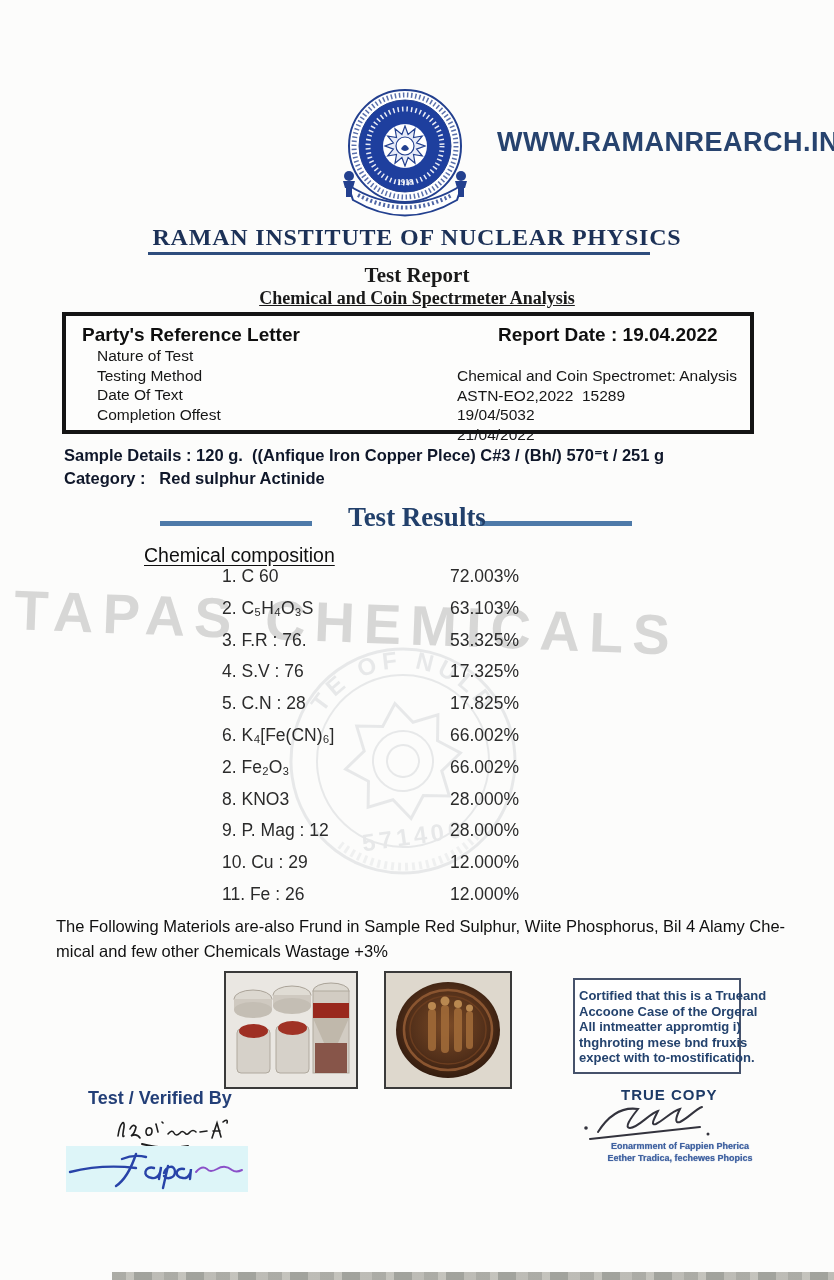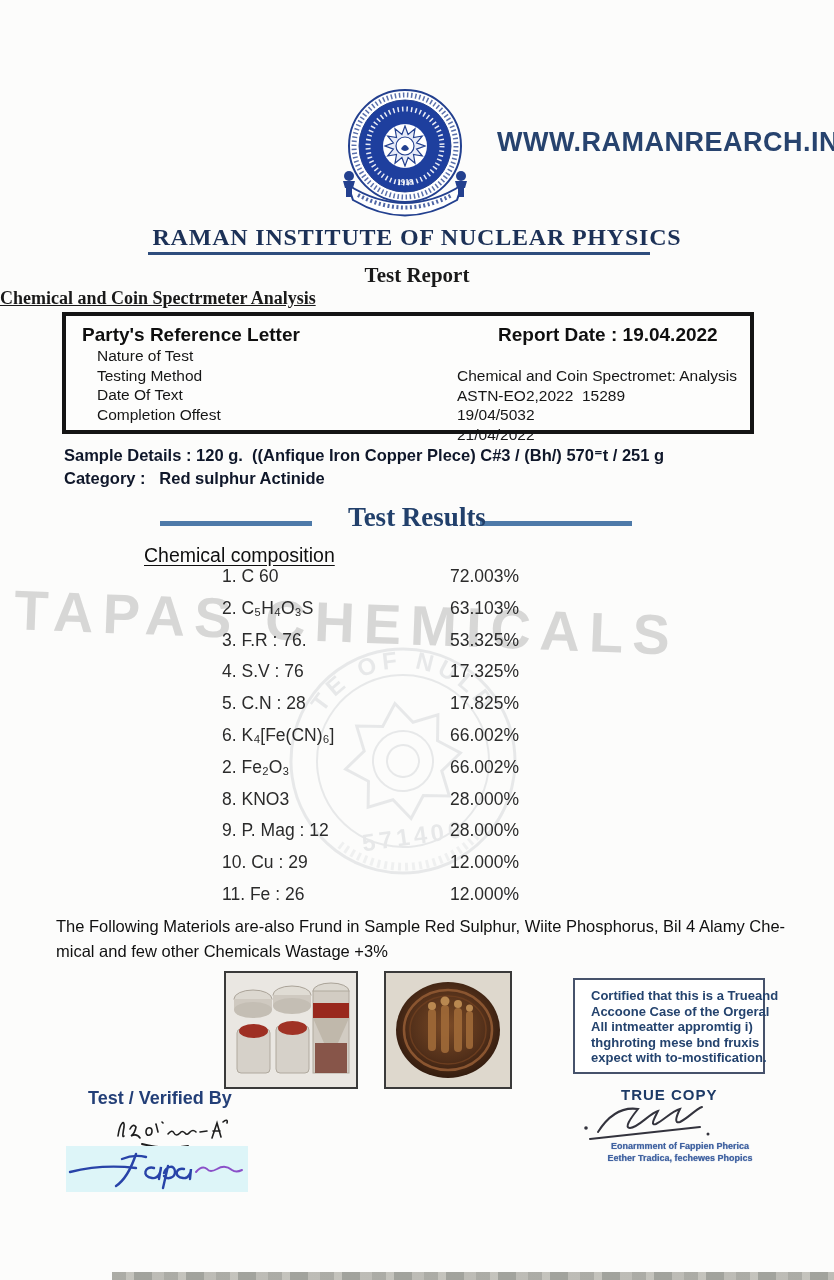--- a/index.html
+++ b/index.html
@@ -28,21 +28,21 @@
     font-family:"Liberation Serif","DejaVu Serif",serif;
     font-size:24px; font-weight:700; color:#1c3157; letter-spacing:0.8px;
   }
   .institute-rule { position:absolute; left:148px; top:252px; width:502px; height:3px; background:#2e4d7d; }
   .test-report {
     position:absolute; left:0; top:263px; width:100%; text-align:center;
     font-family:"Liberation Serif","DejaVu Serif",serif;
     font-size:21px; font-weight:700; color:#191919;
   }
   .subtitle {
-    position:absolute; left:0; top:288px; width:100%; text-align:left;
+    position:absolute; left:0; top:288px; width:100%; text-align:center;
     font-family:"Liberation Serif","DejaVu Serif",serif;
     font-size:18px; font-weight:700; color:#191919; text-decoration:underline;
   }
   
   .report-box {
     position:absolute; left:62px; top:312px; width:684px; height:114px;
     border:4px solid #141414; background:#fdfdfc;
   }
   .rb-head-left { position:absolute; left:16px; top:8px; font-size:19px; font-weight:700; color:#0f0f0f; }
   .rb-head-right { position:absolute; left:432px; top:8px; font-size:19px; font-weight:700; color:#0f0f0f; }
@@ -77,21 +77,21 @@
   
   .note { position:absolute; left:56px; top:914px; width:740px; font-size:16.5px; color:#101010; line-height:25px; }
   
   .photo { position:absolute; top:971px; border:2px solid #3a3a3a; background:#e9e6e1; }
   .photo.left { left:224px; width:130px; height:114px; }
   .photo.right { left:384px; width:124px; height:114px; background:#ddd6cc; }
   .photo svg { display:block; filter:blur(0.4px); }
   
   .cert-box {
     position:absolute; left:573px; top:978px; width:156px; height:76px;
-    border:2px solid #46526b; background:#fff; padding:8px 16px;
+    border:2px solid #46526b; background:#fff; padding:8px 4px;
   }
   .cert-line { font-size:13px; font-weight:700; color:#24436e; line-height:15.5px; white-space:nowrap; }
   
   .verified { position:absolute; left:88px; top:1088px; font-size:18px; font-weight:700; color:#233f77; }
   .sig1 { position:absolute; left:112px; top:1110px; }
   .cyan-highlight { position:absolute; left:66px; top:1146px; width:182px; height:46px; background:#ddf5f8; }
   .sig2 { position:absolute; left:62px; top:1142px; }
   .true-copy { position:absolute; left:621px; top:1086px; font-size:15px; font-weight:700; color:#1d3a66; letter-spacing:1px; }
   .tc-sig { position:absolute; left:578px; top:1098px; }
   .tc-caption { position:absolute; left:575px; top:1140px; width:210px; text-align:center; }

